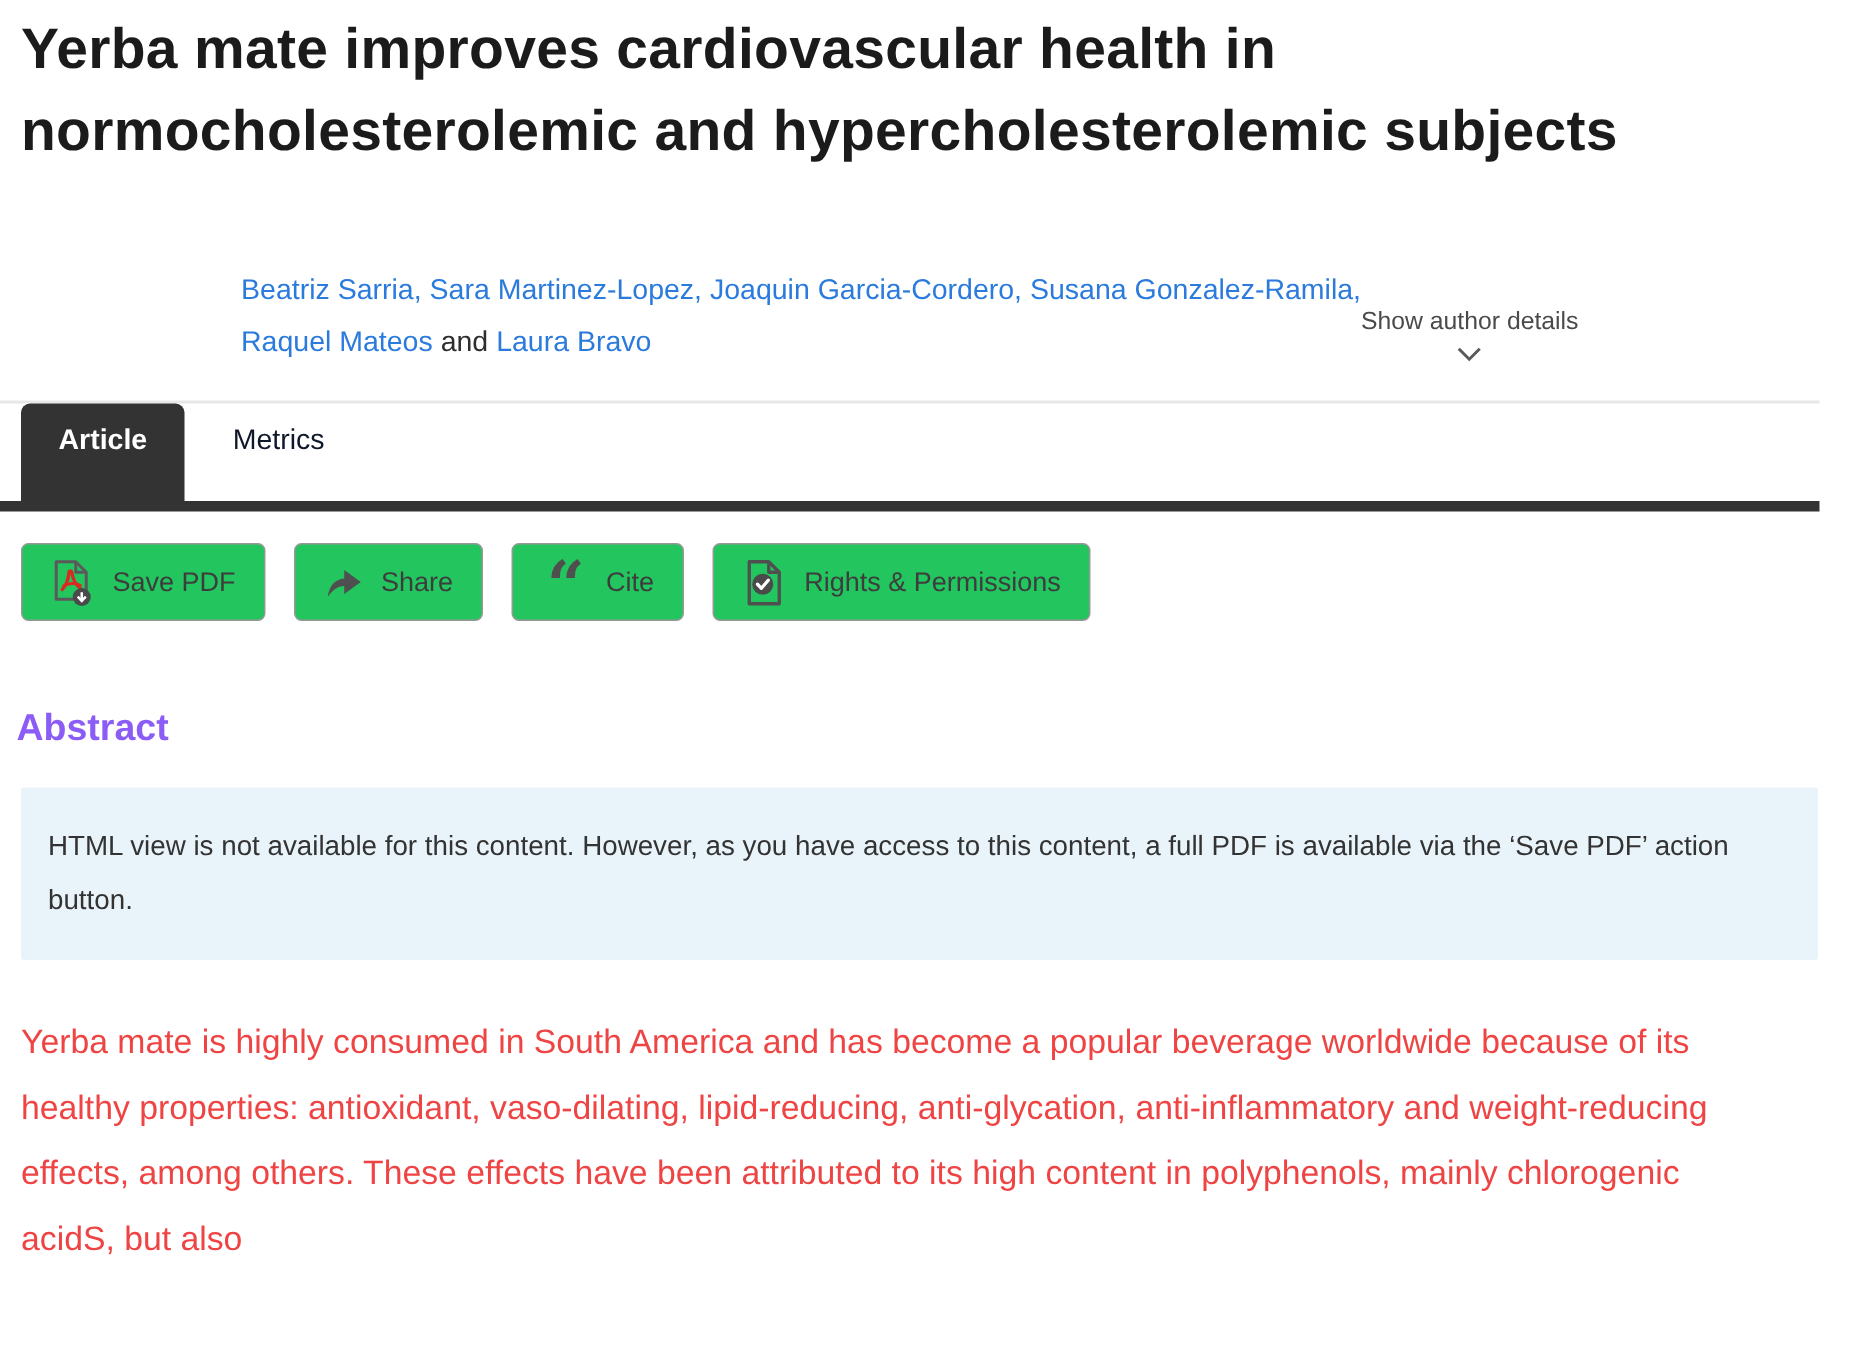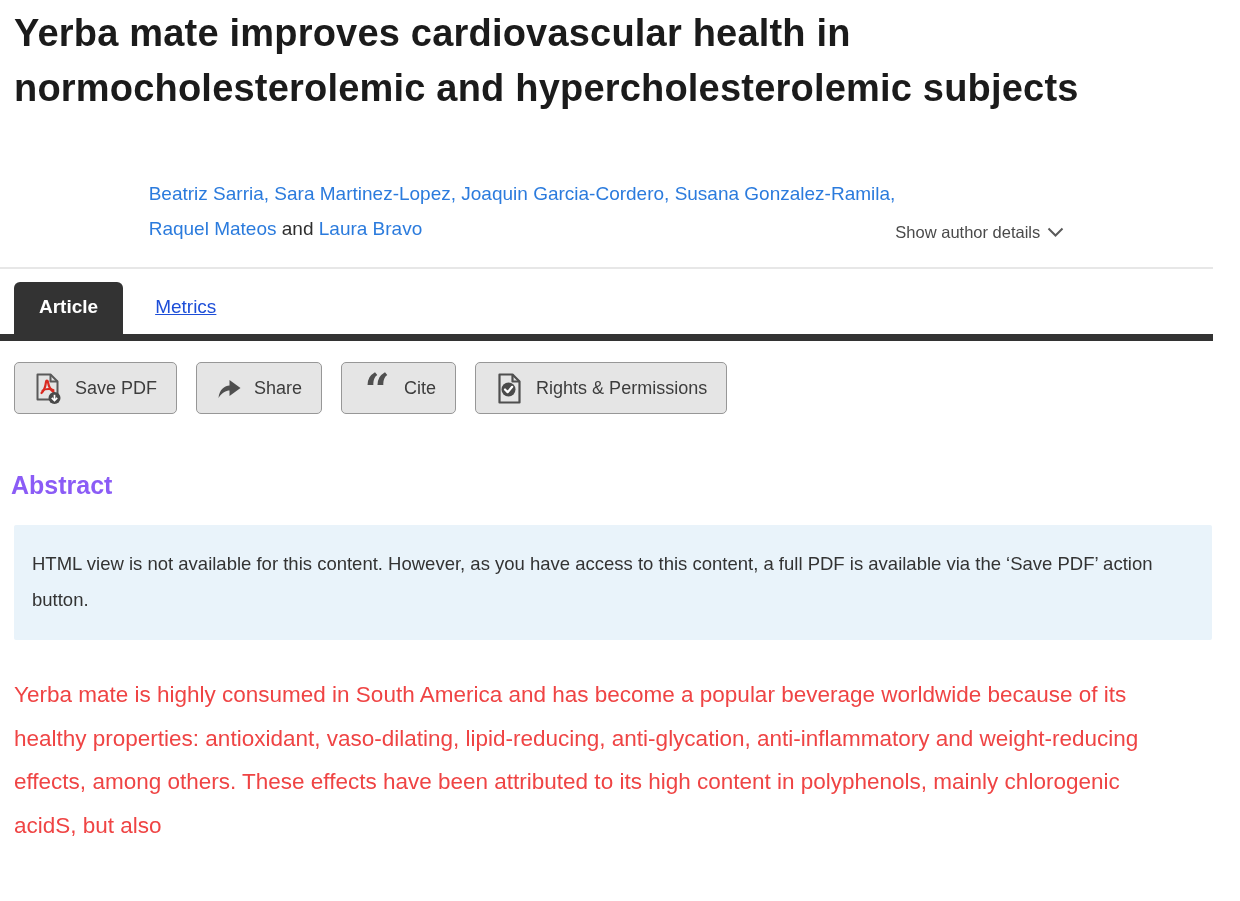--- a/index.html
+++ b/index.html
@@ -32,42 +32,43 @@
     display: flex; justify-content: center; align-items: flex-end;
   }
   .authors { font-size: 19px; line-height: 35px; color: #2e2e2e; max-width: 950px; }
   .authors a { color: #2b7bdd; text-decoration: none; cursor: pointer; }
   .authors .sep { color: #2b7bdd; }
   .authors .and { color: #2e2e2e; }
   .show-details {
     font-size: 16.5px; color: #4a4a4a; white-space: nowrap;
     display: inline-flex; align-items: center; gap: 7px; cursor: pointer;
     padding-bottom: 4px;
+    flex-direction: column;
   }
   .show-details svg { stroke: #5a5a5a; }
 
   
   .tabs-section { margin-top: 21px; border-top: 2px solid #e7e7e7; }
-  .tabs-row { display: flex; align-items: flex-end; height: 65px; }
+  .tabs-row { display: flex; height: 65px; }
   .tab {
     font-size: 19px; cursor: pointer;
   }
   .tab.active {
     margin-left: 14px; background: #333333; color: #ffffff; font-weight: 700;
     padding: 14px 25px 16px 25px; border-radius: 6px 6px 0 0;
   }
-  .tab.inactive { margin-left: 22px; color: #1d4ed8; padding: 14px 10px 16px 10px; text-decoration: underline; }
+  .tab.inactive { margin-left: 22px; color: #0f172a; padding: 14px 10px 16px 10px; }
   .tab-bar { height: 7px; background: #333333; width: 100%; }
 
   
   .toolbar { margin: 21px 0 0 14px; display: flex; gap: 19px; }
   .action-btn {
     display: inline-flex; align-items: center; gap: 11px;
     height: 52px; padding: 0 19px;
-    background: #e5e5e5; border: 1px solid #979797; border-radius: 5px;
+    background: #22c55e; border: 1px solid #979797; border-radius: 5px;
     font-size: 18px; color: #3d3d3d; cursor: pointer;
     font-family: "Liberation Sans", sans-serif;
   }
   .quote-glyph {
     font-family: "DejaVu Serif", serif; font-weight: 700;
     font-size: 44px; color: #4f4f4f;
     display: inline-block; height: 24px; line-height: 30px; width: 32px;
     overflow: visible;
   }
 

